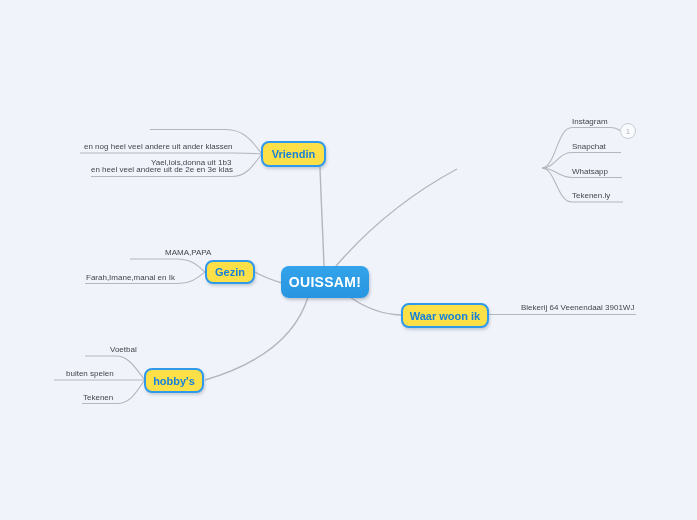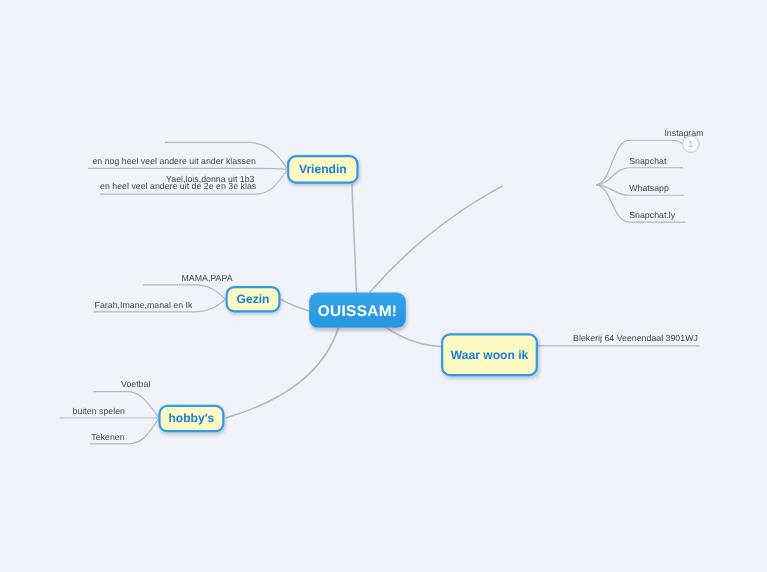--- a/index.html
+++ b/index.html
@@ -24,21 +24,21 @@
     white-space:nowrap;
   }
   .node.root{
     background:linear-gradient(#33a3ea,#2795e0);
     color:#ffffff;
     font-size:14px;font-weight:bold;
     letter-spacing:.3px;
     box-shadow:1px 2px 3px rgba(90,100,120,.35);
   }
   .node.topic{
-    background:#fef9c3;
+    background:#fde047;
     border:2px solid #2f99ea;
     color:#1681da;
     font-size:11px;font-weight:bold;
     box-shadow:1px 2px 3px rgba(90,100,120,.28);
   }
   .leaf{
     position:absolute;
     font-size:8px;
     color:#44464d;
     white-space:nowrap;
@@ -90,32 +90,32 @@
     <path class="leaf-link" d="M82,403.5 H117 C129,403.5 135,394.5 144,381"></path>
   </svg>
 
   <div class="node root" style="left:281px;top:266px;width:88px;height:32px;">OUISSAM!</div>
 
   <div class="node topic" style="left:261px;top:141px;width:65px;height:26px;">Vriendin</div>
 
 
   <div class="node topic" style="left:205px;top:260px;width:50px;height:24px;">Gezin</div>
 
-  <div class="node topic" style="left:401px;top:303px;width:88px;height:39px;">Waar woon ik</div>
+  <div class="node topic" style="left:401px;top:303px;width:88px;height:25px;">Waar woon ik</div>
 
   <div class="node topic" style="left:144px;top:368px;width:60px;height:25px;">hobby's</div>
 
   <div class="leaf" style="left:151px;top:118px;margin-top:40px;">Yael,lois,donna uit 1b3</div>
   <div class="leaf" style="left:84px;top:141.5px;">en nog heel veel andere uit ander klassen</div>
   <div class="leaf" style="left:91px;top:165px;">en heel veel andere uit de 2e en 3e klas</div>
 
-  <div class="leaf" style="left:604px;top:116.5px;">Instagram</div>
+  <div class="leaf" style="left:572px;top:116.5px;">Instagram</div>
   <div class="leaf" style="left:572px;top:141.5px;">Snapchat</div>
   <div class="leaf" style="left:572px;top:166.5px;">Whatsapp</div>
-  <div class="leaf" style="left:572px;top:191px;">Snapchat.ly</div>
+  <div class="leaf" style="left:572px;top:191px;">Tekenen.ly</div>
 
   <div class="badge" style="left:620px;top:123px;">1</div>
 
   <div class="leaf" style="left:131px;top:248px;margin-left:34px;">MAMA,PAPA</div>
   <div class="leaf" style="left:86px;top:272.5px;">Farah,Imane,manal en Ik</div>
 
   <div class="leaf" style="left:521px;top:303px;">Blekerij 64 Veenendaal 3901WJ</div>
 
   <div class="leaf" style="left:86px;top:345px;margin-left:24px;">Voetbal</div>
   <div class="leaf" style="left:66px;top:369px;">buiten spelen</div>

